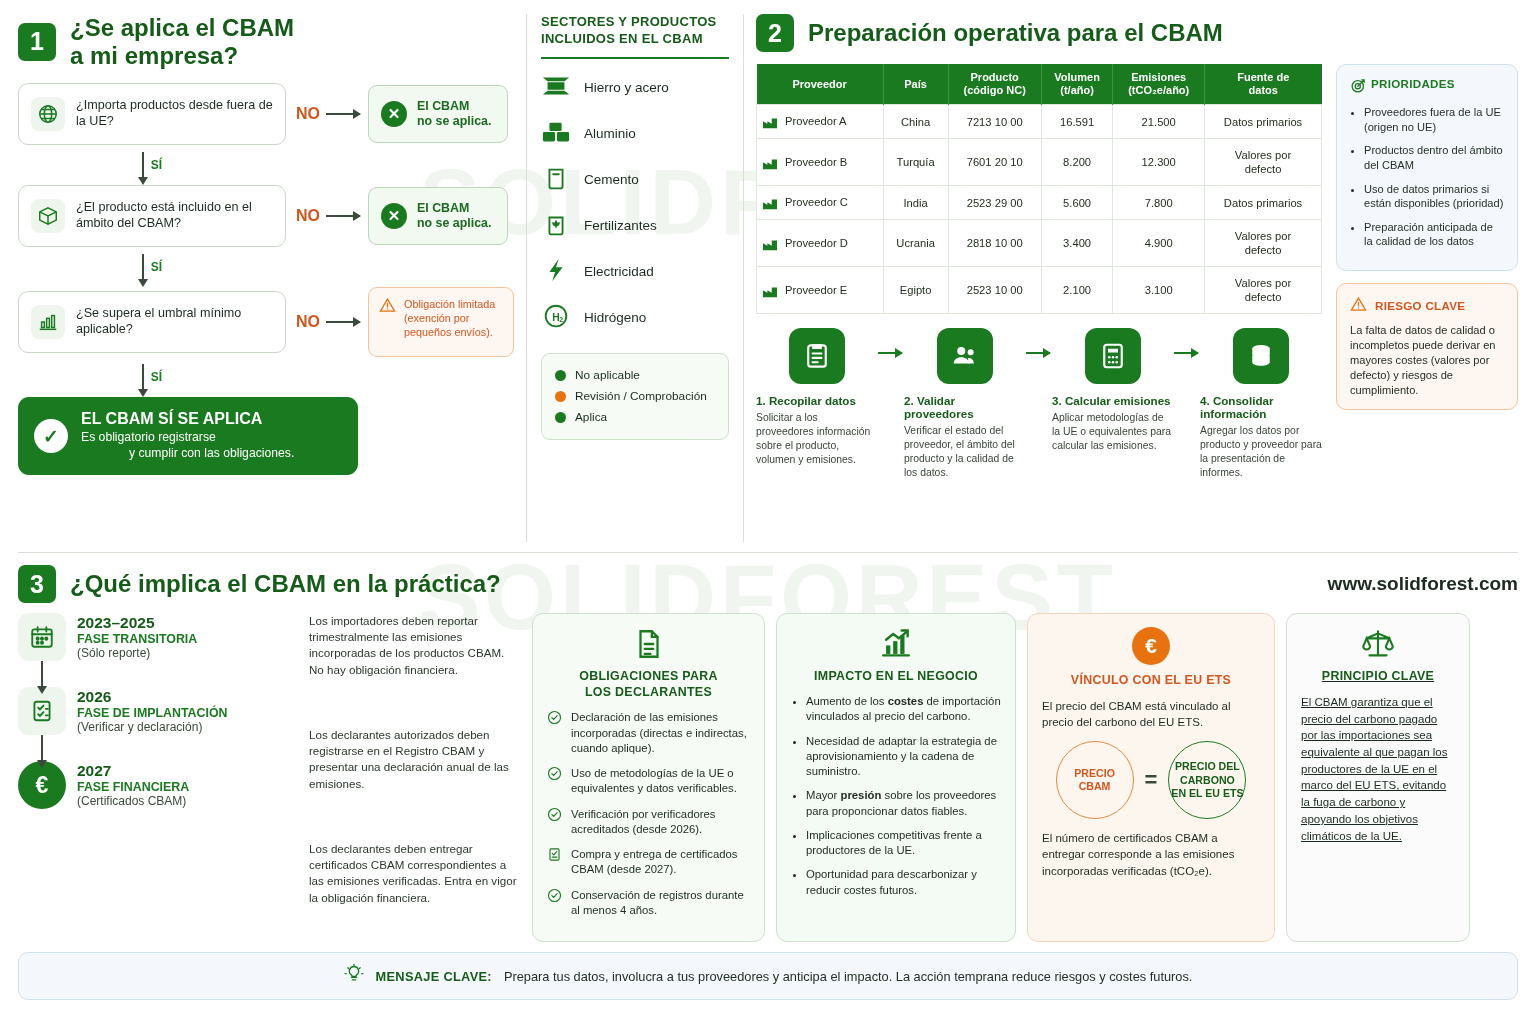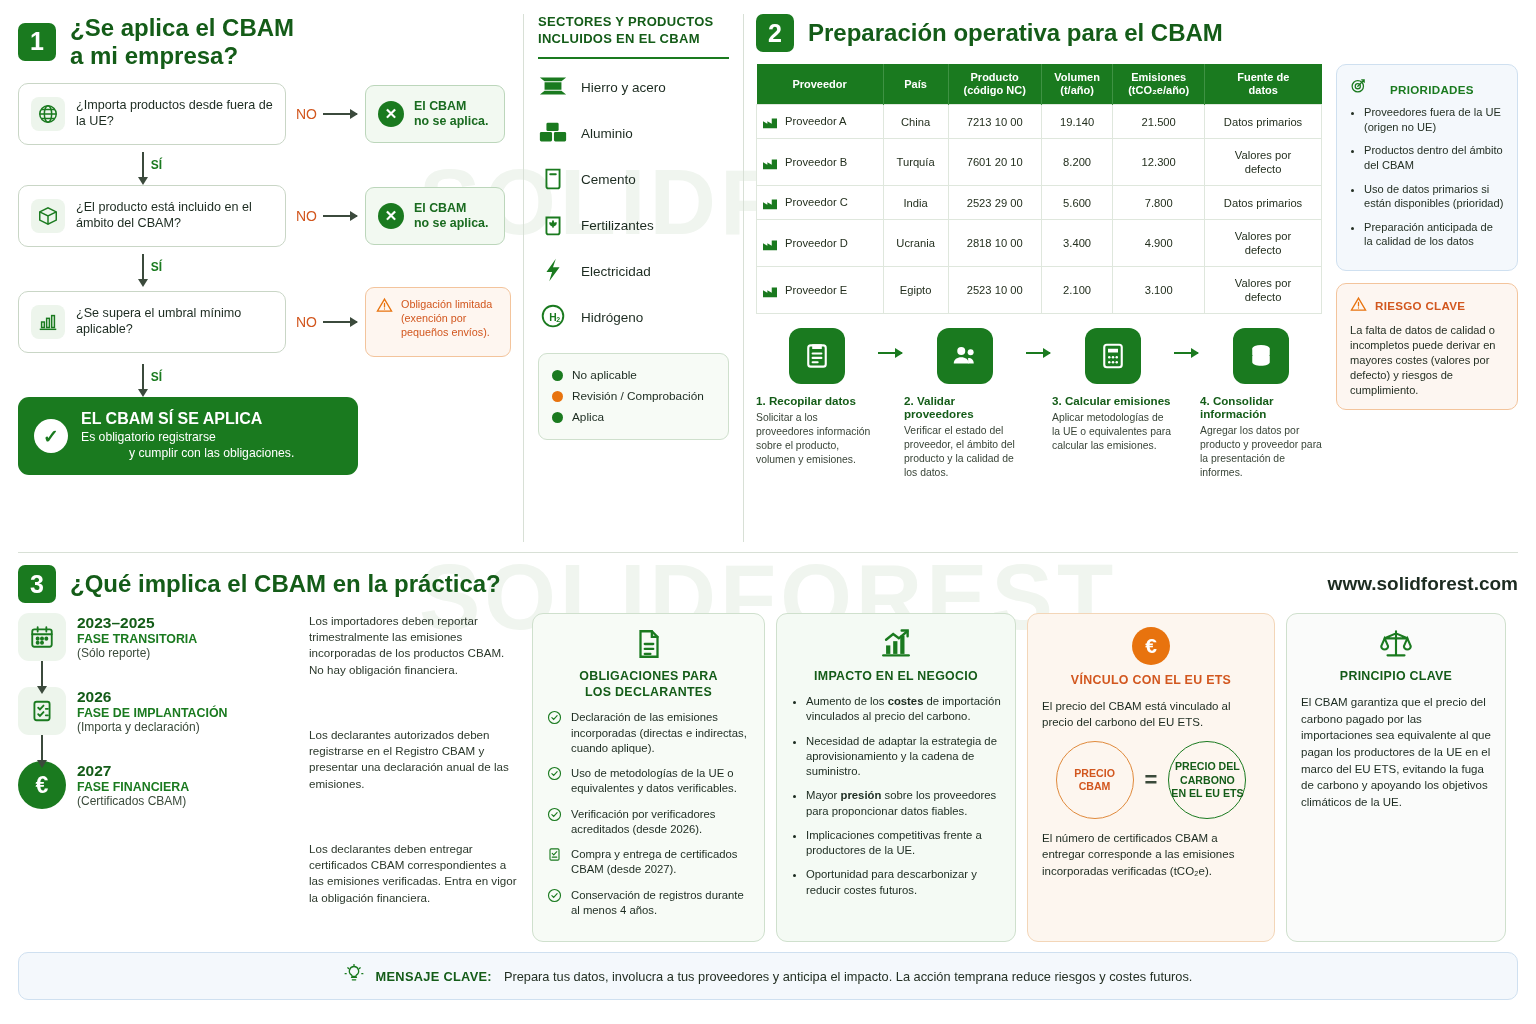--- a/index.html
+++ b/index.html
@@ -40,21 +40,21 @@
     border:1px solid #c9d6c6; border-radius:10px; background:#fff;
     padding:10px 12px; display:flex; align-items:center; gap:11px;
     width:268px; min-height:62px;
   }
   .qbox .ic {
     width:34px; height:34px; border-radius:8px; background:#edf5ec;
     display:flex; align-items:center; justify-content:center; flex:0 0 auto;
   }
   .qbox .txt { font-size:12.6px; line-height:1.25; color:#1c2b20; }
   .flowrow { display:flex; align-items:center; }
-  .nolabel { font-size:14px; font-weight:normal; color:#d2571f; margin:0 6px 0 10px; }
+  .nolabel { font-size:16px; font-weight:bold; color:#d2571f; margin:0 6px 0 10px; }
   .arrow-h { width:34px; height:2px; background:#3b4a3c; position:relative; }
   .arrow-h::after {
     content:""; position:absolute; right:-1px; top:-4px;
     border-left:8px solid #3b4a3c; border-top:5px solid transparent; border-bottom:5px solid transparent;
   }
   .resbox {
     border:1px solid #bcd6bb; border-radius:9px; background:#f2f9f1;
     padding:9px 12px; display:flex; align-items:center; gap:10px; width:140px; min-height:58px;
   }
   .xcirc { width:26px;height:26px;border-radius:50%;background:#1a7a1f;color:#fff;
@@ -112,21 +112,21 @@
   .step .d { font-size:10.4px; line-height:1.34; color:#384437; }
   .stepgap { width:26px; padding-top:24px; }
   .arr-s { width:24px; height:2px; background:#1a7a1f; position:relative; }
   .arr-s::after { content:""; position:absolute; right:-1px; top:-4px;
     border-left:8px solid #1a7a1f; border-top:5px solid transparent; border-bottom:5px solid transparent; }
 
   
   .pri {
     border:1px solid #cfe0f0; border-radius:10px; background:#f4f8fc; padding:12px 13px; width:182px;
   }
-  .pri .h { display:flex; align-items:flex-end; gap:23px; font-size:11.6px; font-weight:bold; color:#1a7a1f; margin-bottom:9px; letter-spacing:.3px;}
+  .pri .h { display:flex; align-items:flex-start; gap:4px; font-size:11.6px; font-weight:bold; color:#1a7a1f; margin-bottom:9px; letter-spacing:.3px;}
   .pri li { font-size:11.1px; line-height:1.32; margin-bottom:9px; color:#243024; }
   .pri ul { margin:0; padding-left:14px; }
   .risk { border:1px solid #f3c49c; border-radius:10px; background:#fdf6f1; padding:12px 13px; width:182px; margin-top:12px; }
   .risk .h { display:flex; align-items:center; gap:8px; font-size:11.6px; font-weight:bold; color:#d2571f; margin-bottom:8px; letter-spacing:.3px;}
   .risk .d { font-size:11.1px; line-height:1.34; color:#243024; }
 
   
   .divider { height:1px; background:#d8e0d6; margin:10px 0 12px; }
   .s3 { display:flex; gap:11px; }
   .phase-col { width:280px; }
@@ -374,21 +374,21 @@
             </thead>
             <tbody>
               <tr>
                 <td class="first"><span class="fic">
                       <svg width="16" height="14" viewBox="0 0 18 16" fill="#1a7a1f">
                         <path d="M1 15V7l5 3V7l5 3V4h6v11z"></path>
                       </svg>
                     </span><span>Proveedor A</span></td>
                 <td>China</td>
                 <td>7213 10 00</td>
-                <td>19.140</td>
+                <td>16.591</td>
                 <td>21.500</td>
                 <td>Datos primarios</td>
               </tr>
               <tr>
                 <td class="first"><span class="fic">
                       <svg width="16" height="14" viewBox="0 0 18 16" fill="#1a7a1f">
                         <path d="M1 15V7l5 3V7l5 3V4h6v11z"></path>
                       </svg>
                     </span><span>Proveedor B</span></td>
                 <td>Turquía</td>
@@ -573,21 +573,21 @@
       <div class="phase-row">
         <div class="phase-ic">
           <svg width="26" height="26" viewBox="0 0 24 24" fill="none" stroke="#1a7a1f" stroke-width="1.7">
               <rect x="5" y="3.5" width="14" height="17" rx="2"></rect>
               <path d="M8.5 9l1.6 1.6L13.4 7M8.5 15l1.6 1.6L13.4 13M15.5 10h2M15.5 16h2" stroke-linecap="round"></path>
             </svg>
         </div>
         <div>
           <div class="phase-t">2026</div>
           <div class="phase-s">FASE DE IMPLANTACIÓN</div>
-          <div class="phase-n">(Importa y declaración)</div>
+          <div class="phase-n">(Verificar y declaración)</div>
         </div>
       </div>
       <div class="vconn">
           <div class="a"></div>
         </div>
       <div class="phase-row">
         <div class="phase-ic" style="background:#1a7a1f; border-radius:50%;">
           <span style="color:#fff; font-size:23px; font-weight:bold;">€</span>
         </div>
         <div>
@@ -685,21 +685,21 @@
           <div><span>PRECIO</span><br><span>CBAM</span></div>
         </div>
         <div class="eqs">=</div>
         <div class="eqo filled">
           <div><span>PRECIO DEL</span><br><span>CARBONO</span><br><span>EN EL EU ETS</span></div>
         </div>
       </div>
       <div style="font-size:11.5px; line-height:1.4;">El número de certificados CBAM a entregar corresponde a las emisiones incorporadas verificadas (tCO₂e).</div>
     </div>
 
-    <div class="card card-gray" style="width:220px;">
+    <div class="card card-gray" style="width:184px;text-decoration:underline;">
       <div class="ci">
         <svg width="34" height="34" viewBox="0 0 24 24" fill="none" stroke="#1a7a1f" stroke-width="1.5">
             <path d="M12 3v17M6 20h12M4 8h16M12 4.5 4 8M12 4.5 20 8" stroke-linecap="round"></path>
             <path d="M1.6 13.5a2.4 2.4 0 0 0 4.8 0L4 8z"></path>
             <path d="M17.6 13.5a2.4 2.4 0 0 0 4.8 0L20 8z"></path>
           </svg>
       </div>
       <div class="ct" style="color:#145c18;">PRINCIPIO CLAVE</div>
       <div style="font-size:11.5px; line-height:1.45;">El CBAM garantiza que el precio del carbono pagado por las importaciones sea equivalente al que pagan los productores de la UE en el marco del EU ETS, evitando la fuga de carbono y apoyando los objetivos climáticos de la UE.</div>
     </div>

